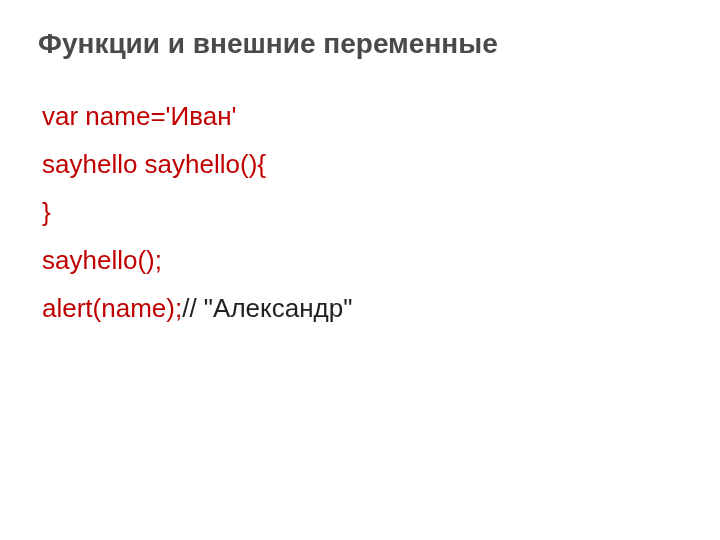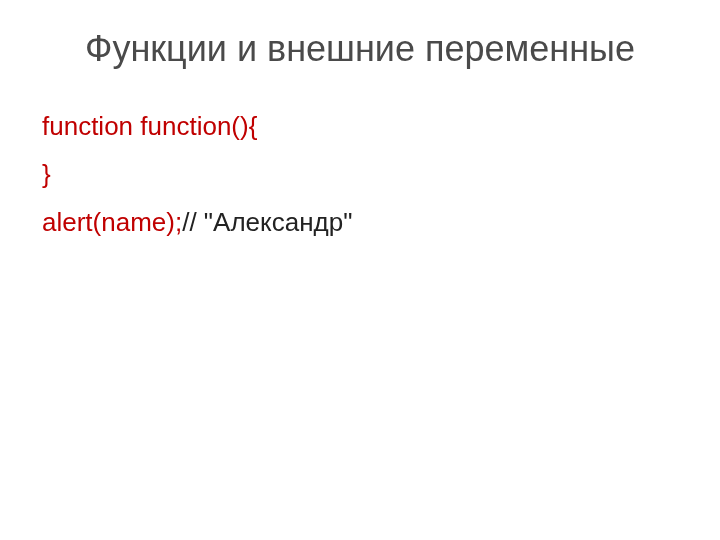--- a/index.html
+++ b/index.html
@@ -4,45 +4,51 @@
   <style>
     * { margin: 0; padding: 0; box-sizing: border-box; }
     body {
       width: 720px;
       height: 540px;
       background: #ffffff;
       font-family: Arial, Helvetica, sans-serif;
       padding: 28px 38px;
     }
     .title {
-      font-size: 36px;
+      font-size: 28px;
       color: #4a4a4a;
-      text-align: center;
+      text-align: left;
       margin-bottom: 32px;
-      font-weight: normal;
+      font-weight: bold;
     }
     .code-block {
       padding-left: 4px;
     }
     .code-line {
       font-size: 26px;
       line-height: 1.85;
       font-weight: normal;
     }
     .red { color: #c00000; }
     .black { color: #222222; }
   </style>
 </head>
 <body>
 
 <h1 class="title">Функции и внешние переменные</h1>
 
 <div class="code-block">
   <div class="code-line">
-    <span class="red">function function(){</span><span class="black"></span>
+    <span class="red">var name='Иван'</span><span class="black"></span>
+  </div>
+  <div class="code-line">
+    <span class="red">sayhello sayhello(){</span><span class="black"></span>
   </div>
   <div class="code-line">
     <span class="red">}</span><span class="black"></span>
+  </div>
+  <div class="code-line">
+    <span class="red">sayhello();</span><span class="black"></span>
   </div>
   <div class="code-line">
     <span class="red">alert(name);</span><span class="black">// "Александр"</span>
   </div>
 </div>
 
 </body></html>

